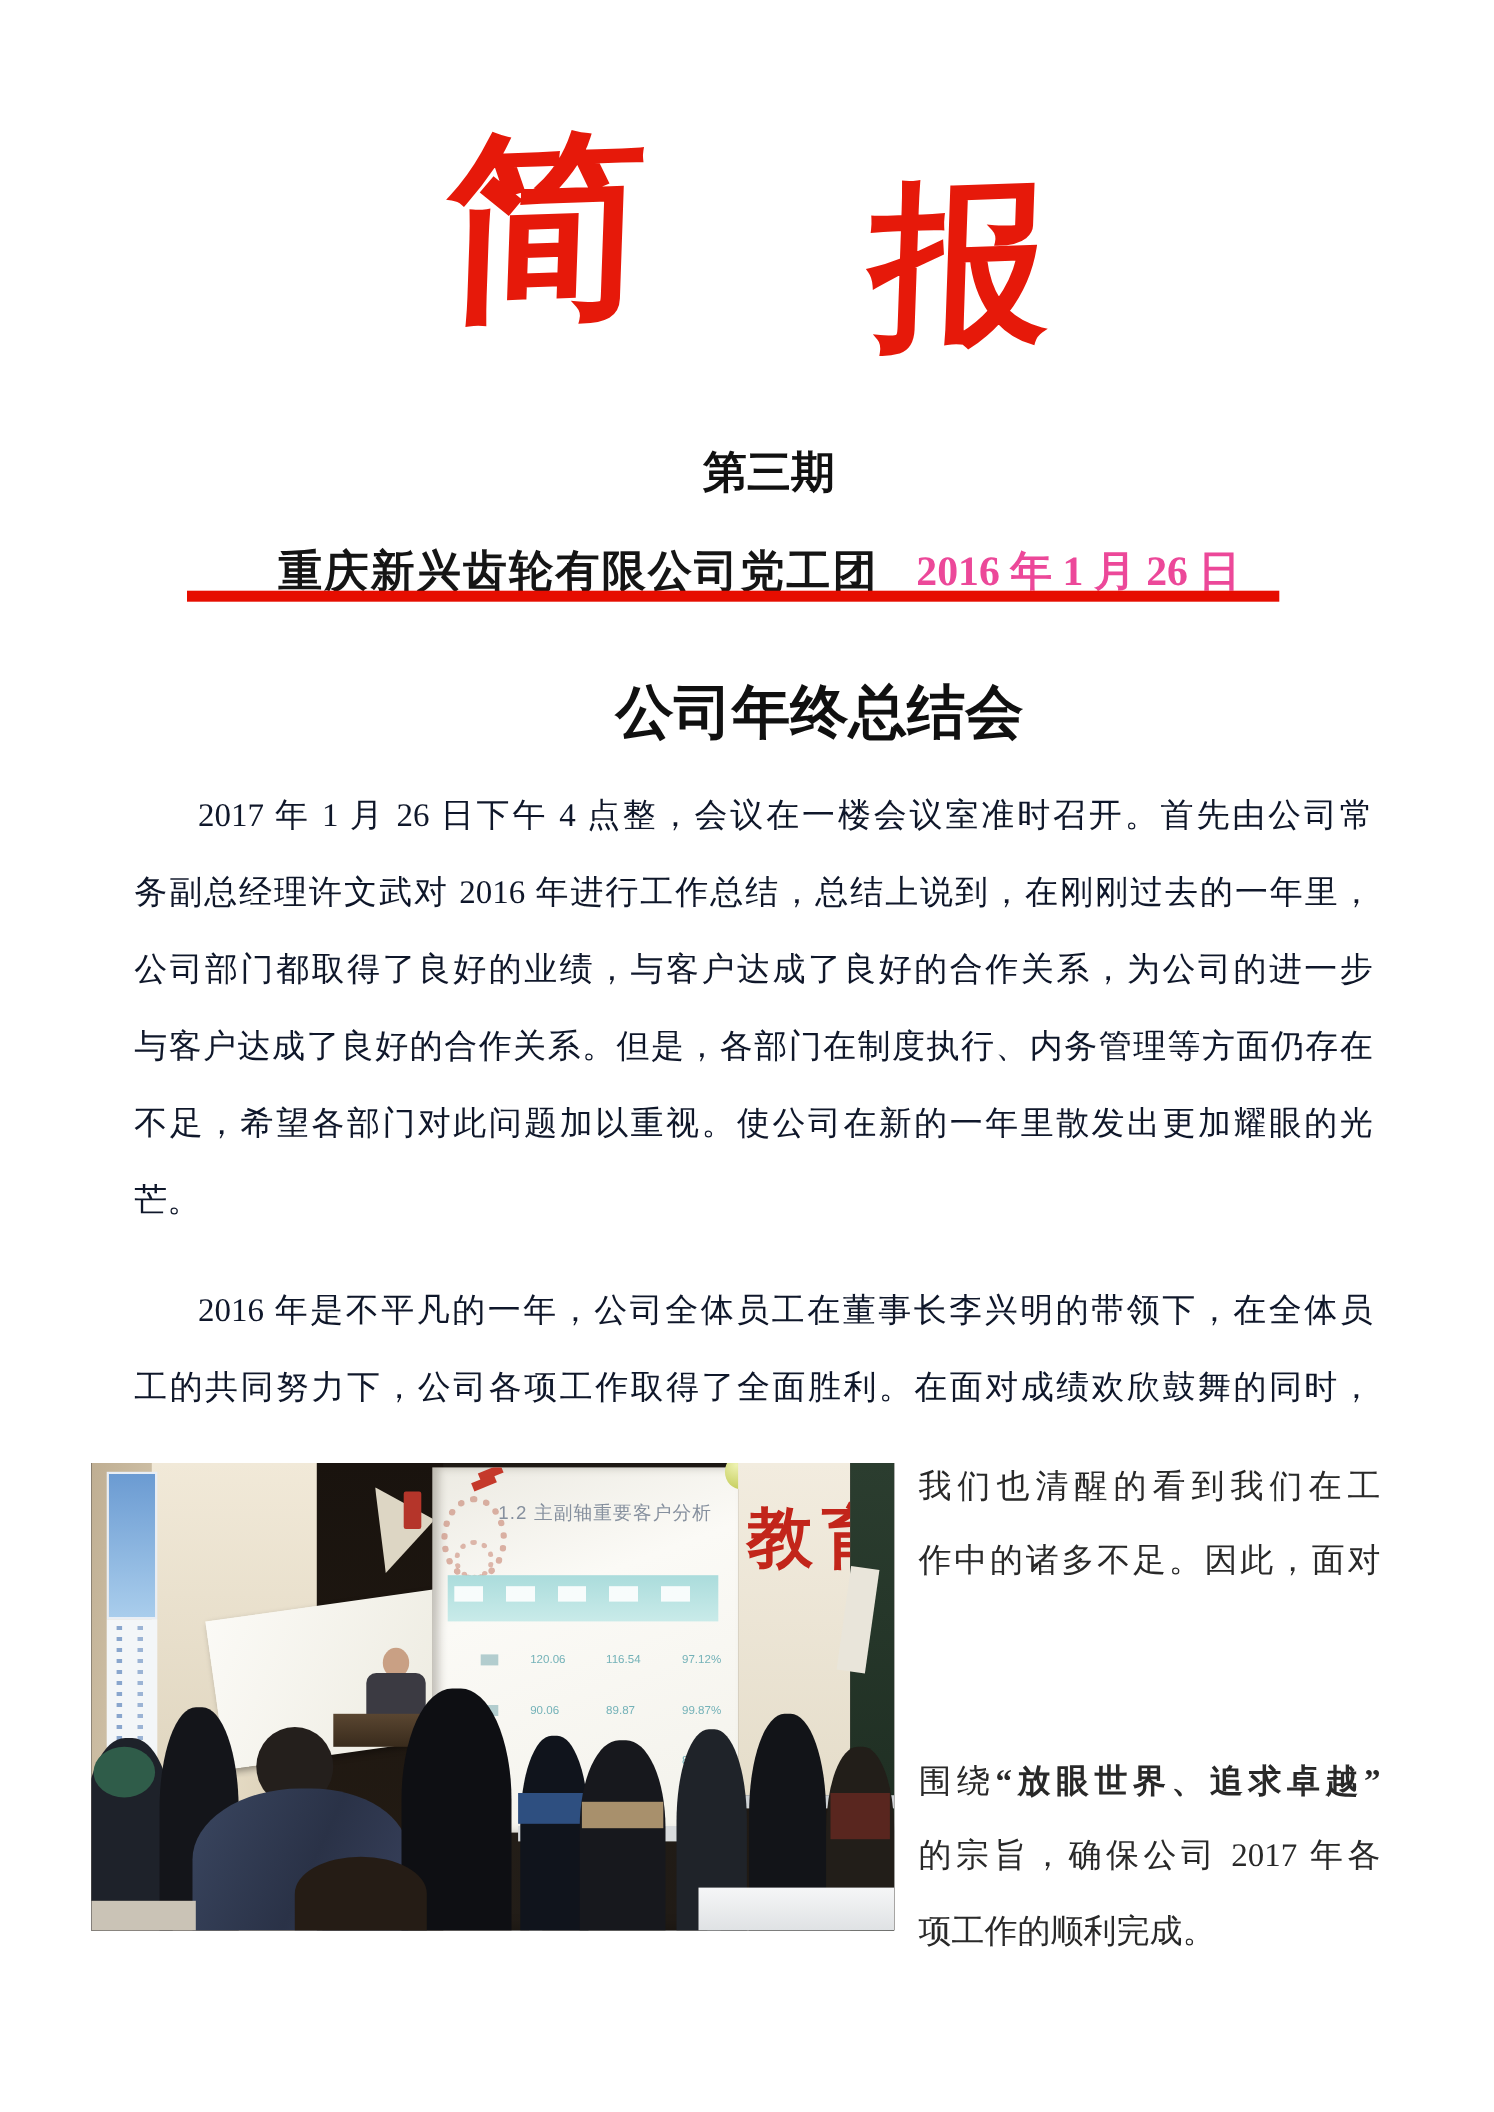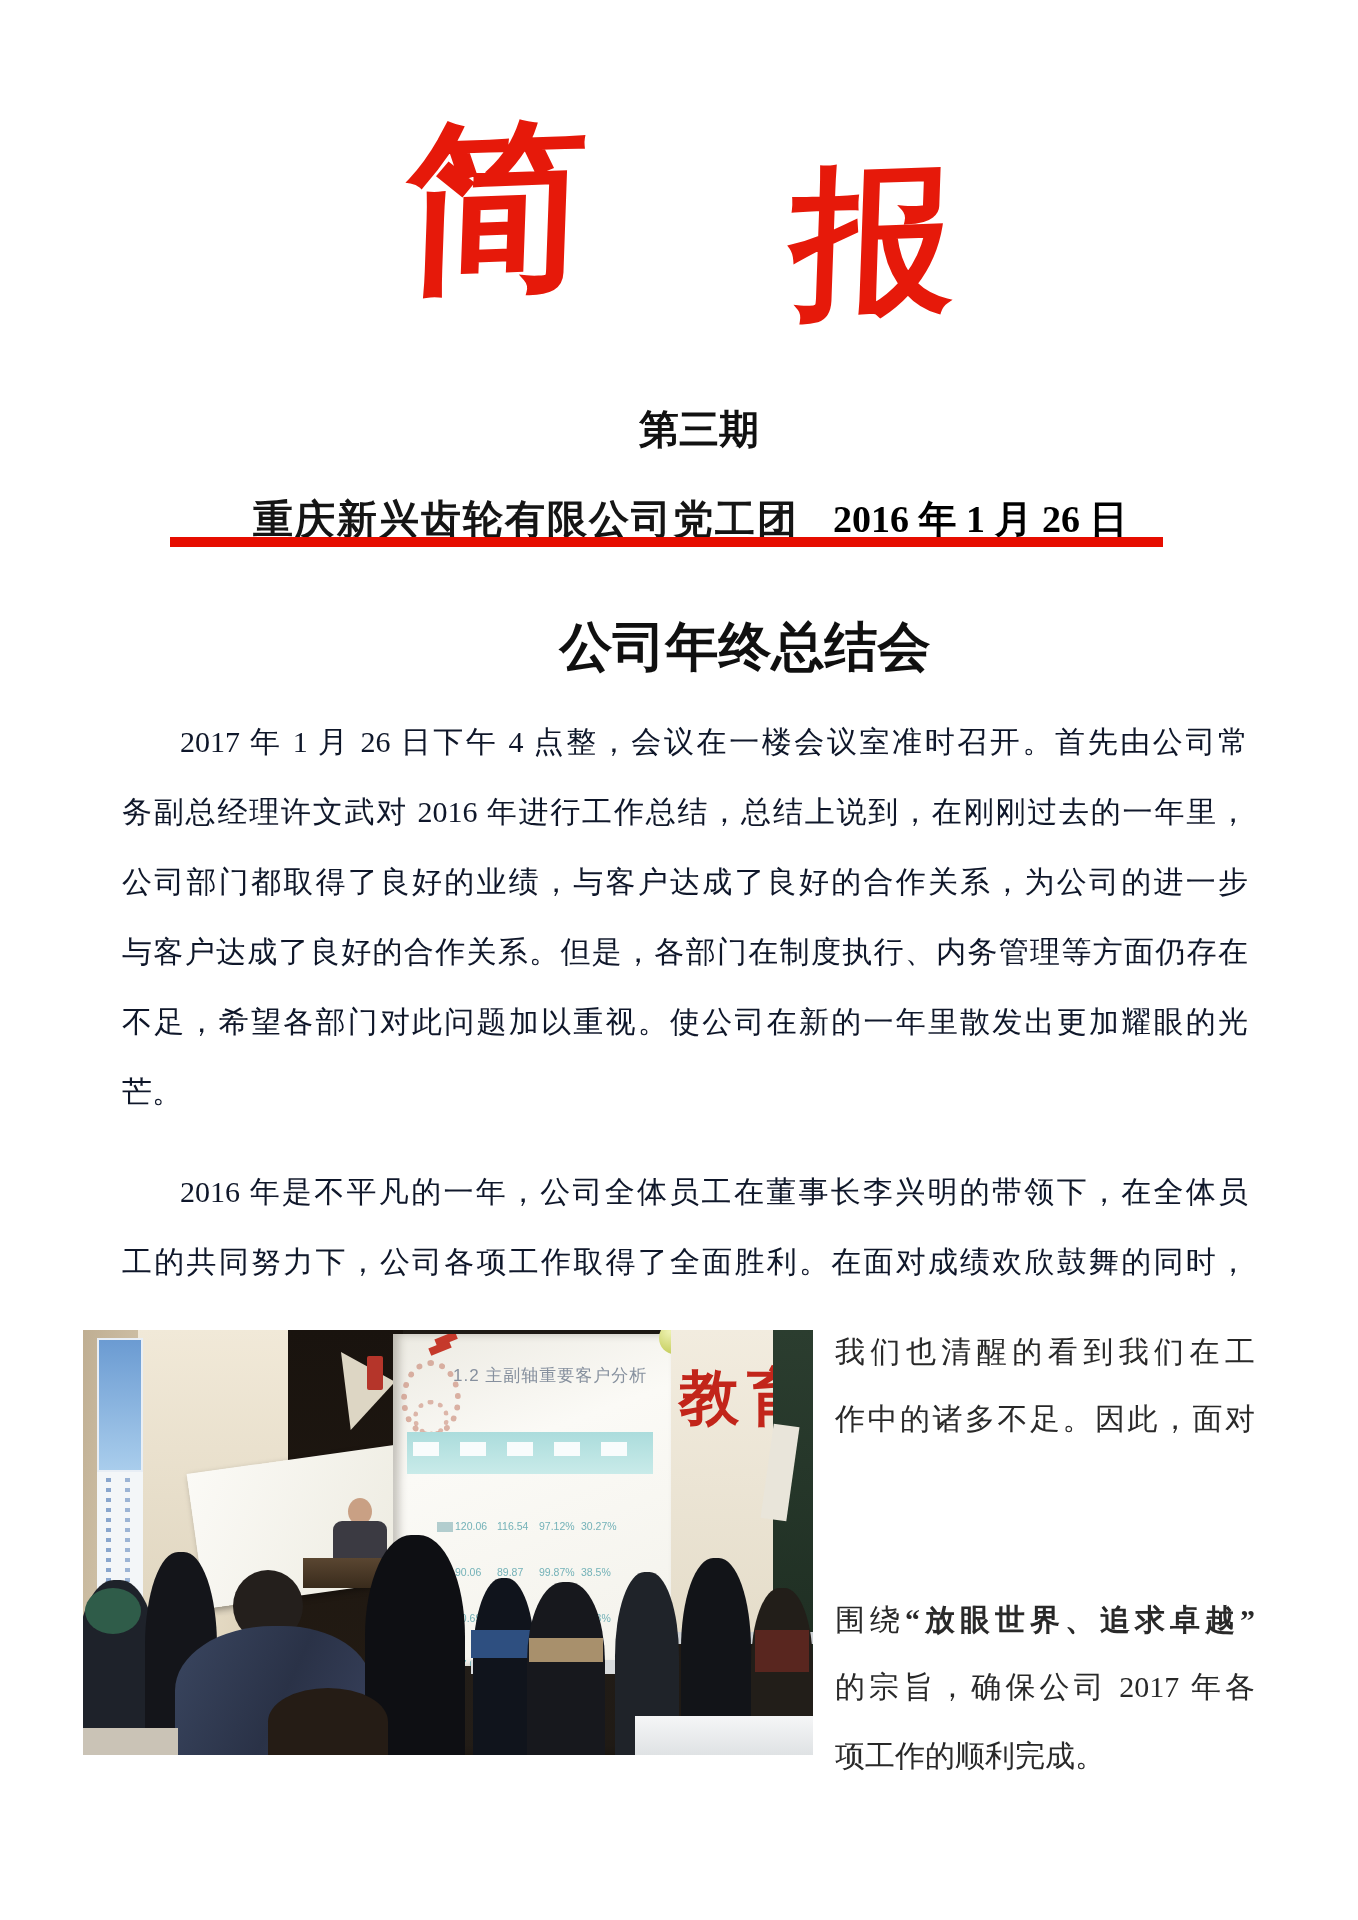--- a/index.html
+++ b/index.html
@@ -8,21 +8,21 @@
     overflow:hidden;font-family:"Liberation Serif","DejaVu Serif",serif;color:#262626;
   }
   
   .masthead{position:absolute;top:118px;left:0;width:100%;display:flex;justify-content:center;gap:205px;color:#e6190a;}
   .mast-char{font-weight:bold;line-height:1;transform:skewX(-4deg) rotate(-2deg);}
   .mast-char.c1{font-size:182px;}
   .mast-char.c2{font-size:162px;margin-top:44px;}
   .issue{position:absolute;top:402px;left:0;width:100%;text-align:center;transform:translateX(20px);
     font-family:"Liberation Sans","DejaVu Sans",sans-serif;font-weight:bold;font-size:40px;color:#111;}
   .org{position:absolute;left:253px;top:492px;font-size:40px;font-weight:bold;color:#151515;letter-spacing:2px;}
-  .pubdate{position:absolute;left:833px;top:494px;font-size:38px;font-weight:bold;color:#000000;}
+  .pubdate{position:absolute;left:833px;top:494px;font-size:38px;font-weight:bold;color:#ec4899;}
   .red-rule{position:absolute;left:170px;top:537px;width:993px;height:10px;background:#e60d00;}
   
   .article-title{position:absolute;top:612px;left:0;width:100%;text-align:center;transform:translateX(66px);
     font-family:"Liberation Sans","DejaVu Sans",sans-serif;font-weight:bold;font-size:53px;color:#101010;}
   .line{position:absolute;left:122px;width:1126px;height:42px;font-size:30px;line-height:40px;
     text-align:justify;text-align-last:justify;color:#0f172a;}
   .line.indent{padding-left:58px;width:1068px;}
   .line.last{text-align-last:left;}
   .rline{position:absolute;left:835px;width:420px;height:42px;font-size:30px;line-height:40px;
     text-align:justify;text-align-last:justify;color:#292929;}
@@ -55,21 +55,21 @@
     background:linear-gradient(160deg,#eceae2,#fbfaf6 35%,#f3f2eb);box-shadow:inset 6px 0 8px rgba(40,30,20,.25);}
   .slide-fire{left:36px;top:10px;width:22px;height:8px;background:#c5392b;transform:rotate(-22deg);box-shadow:9px -6px 0 #c5392b;}
   .slide-gear{left:8px;top:26px;width:48px;height:66px;border:6px dotted rgba(195,120,100,.55);border-radius:50%;}
   .slide-gear::after{content:"";position:absolute;left:6px;top:34px;width:26px;height:26px;border:5px dotted rgba(195,120,100,.5);border-radius:50%;}
   .slide-title{left:60px;top:30px;width:210px;font-size:17px;letter-spacing:1px;color:#86909e;
     font-family:"Liberation Sans","DejaVu Sans",sans-serif;}
   .slide-head{left:14px;top:98px;width:246px;height:42px;background:linear-gradient(#abdcdc,#c9ebe9);}
   .slide-head::before{content:"";position:absolute;left:6px;top:10px;right:6px;height:14px;
     background:repeating-linear-gradient(to right,rgba(255,255,255,.9) 0 26px,transparent 26px 47px);}
   .slide-table{left:14px;top:152px;width:260px;height:180px;}
-  .slide-row{position:static;display:flex;gap:0;height:46px;padding-left:30px;align-items:flex-end;}
+  .slide-row{position:static;display:flex;gap:27px;height:46px;padding-left:30px;align-items:center;}
   .slide-row::before{content:"";width:16px;height:10px;background:rgba(120,170,175,.55);margin-right:2px;flex:none;}
   .slide-cell{position:static;font-size:10.5px;color:#74b2b8;min-width:42px;filter:blur(.3px);
     font-family:"Liberation Sans",sans-serif;}
   .ph-balloon{left:576px;top:-8px;width:30px;height:32px;border-radius:50%;
     background:radial-gradient(circle at 35% 30%,#eef2b2,#c9d165 70%,#a6af4c);}
   .ph-rightbanner{left:588px;top:0;width:102px;height:302px;overflow:hidden;background:linear-gradient(#f2ecdf,#e5ddca);}
   .ph-jiaoyu{left:8px;top:28px;width:160px;font-size:60px;font-weight:bold;color:#c2251a;letter-spacing:8px;
     white-space:nowrap;font-family:"Liberation Sans","DejaVu Sans",sans-serif;}
   .ph-greenboard{left:690px;top:0;width:40px;height:425px;background:linear-gradient(#2b3d2f,#1b2a1f);}
   .ph-leanboard{left:684px;top:95px;width:26px;height:95px;background:#e9e5da;transform:rotate(8deg);z-index:2;}

